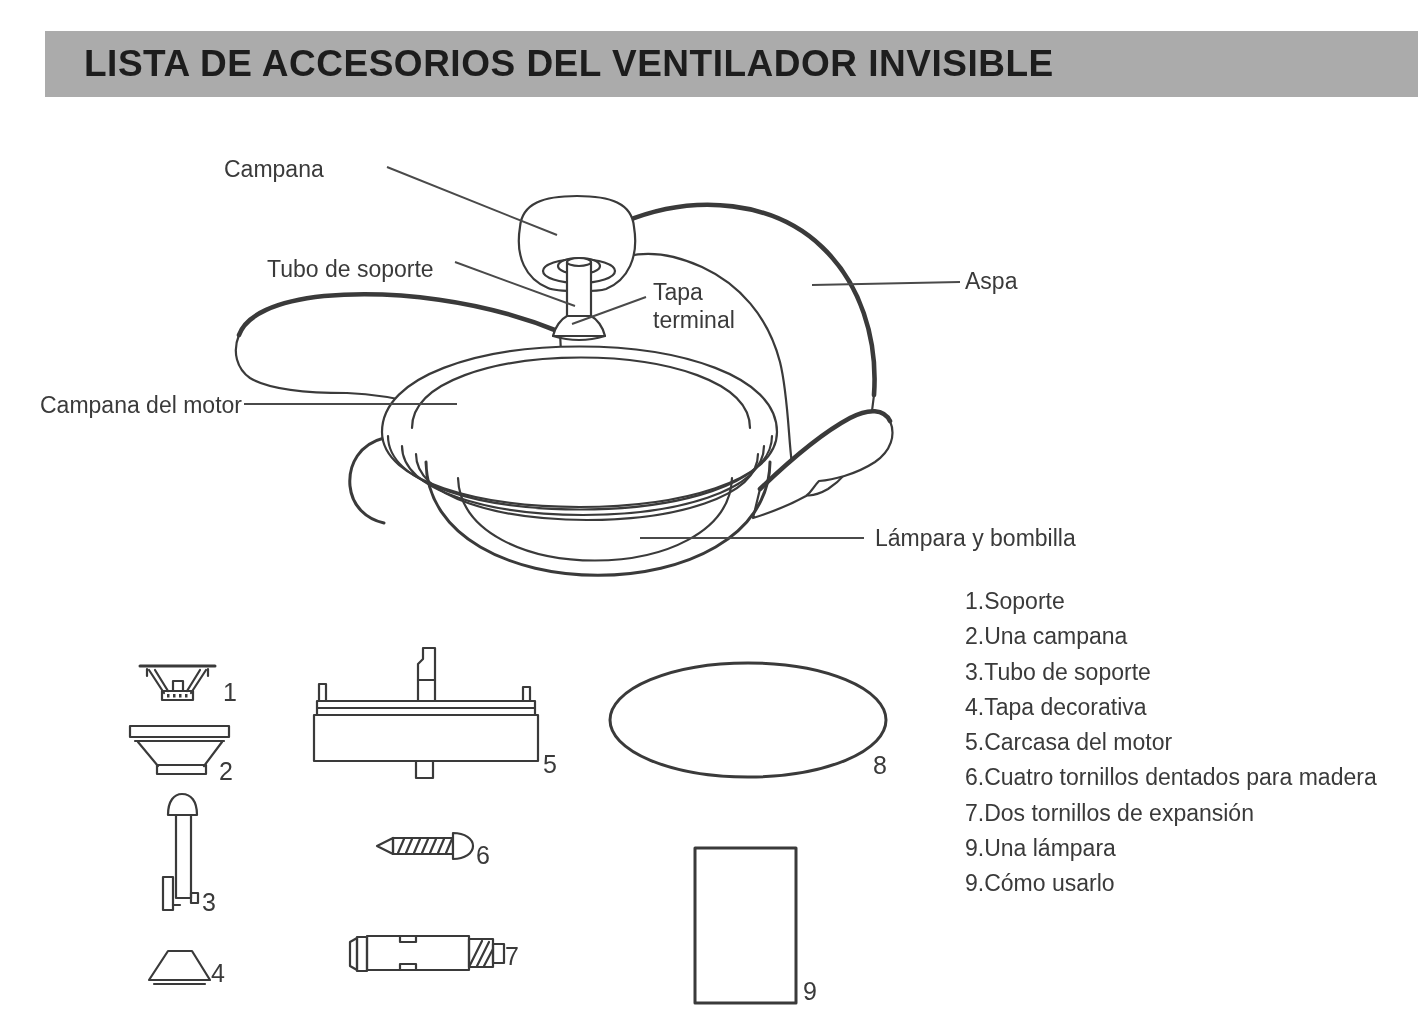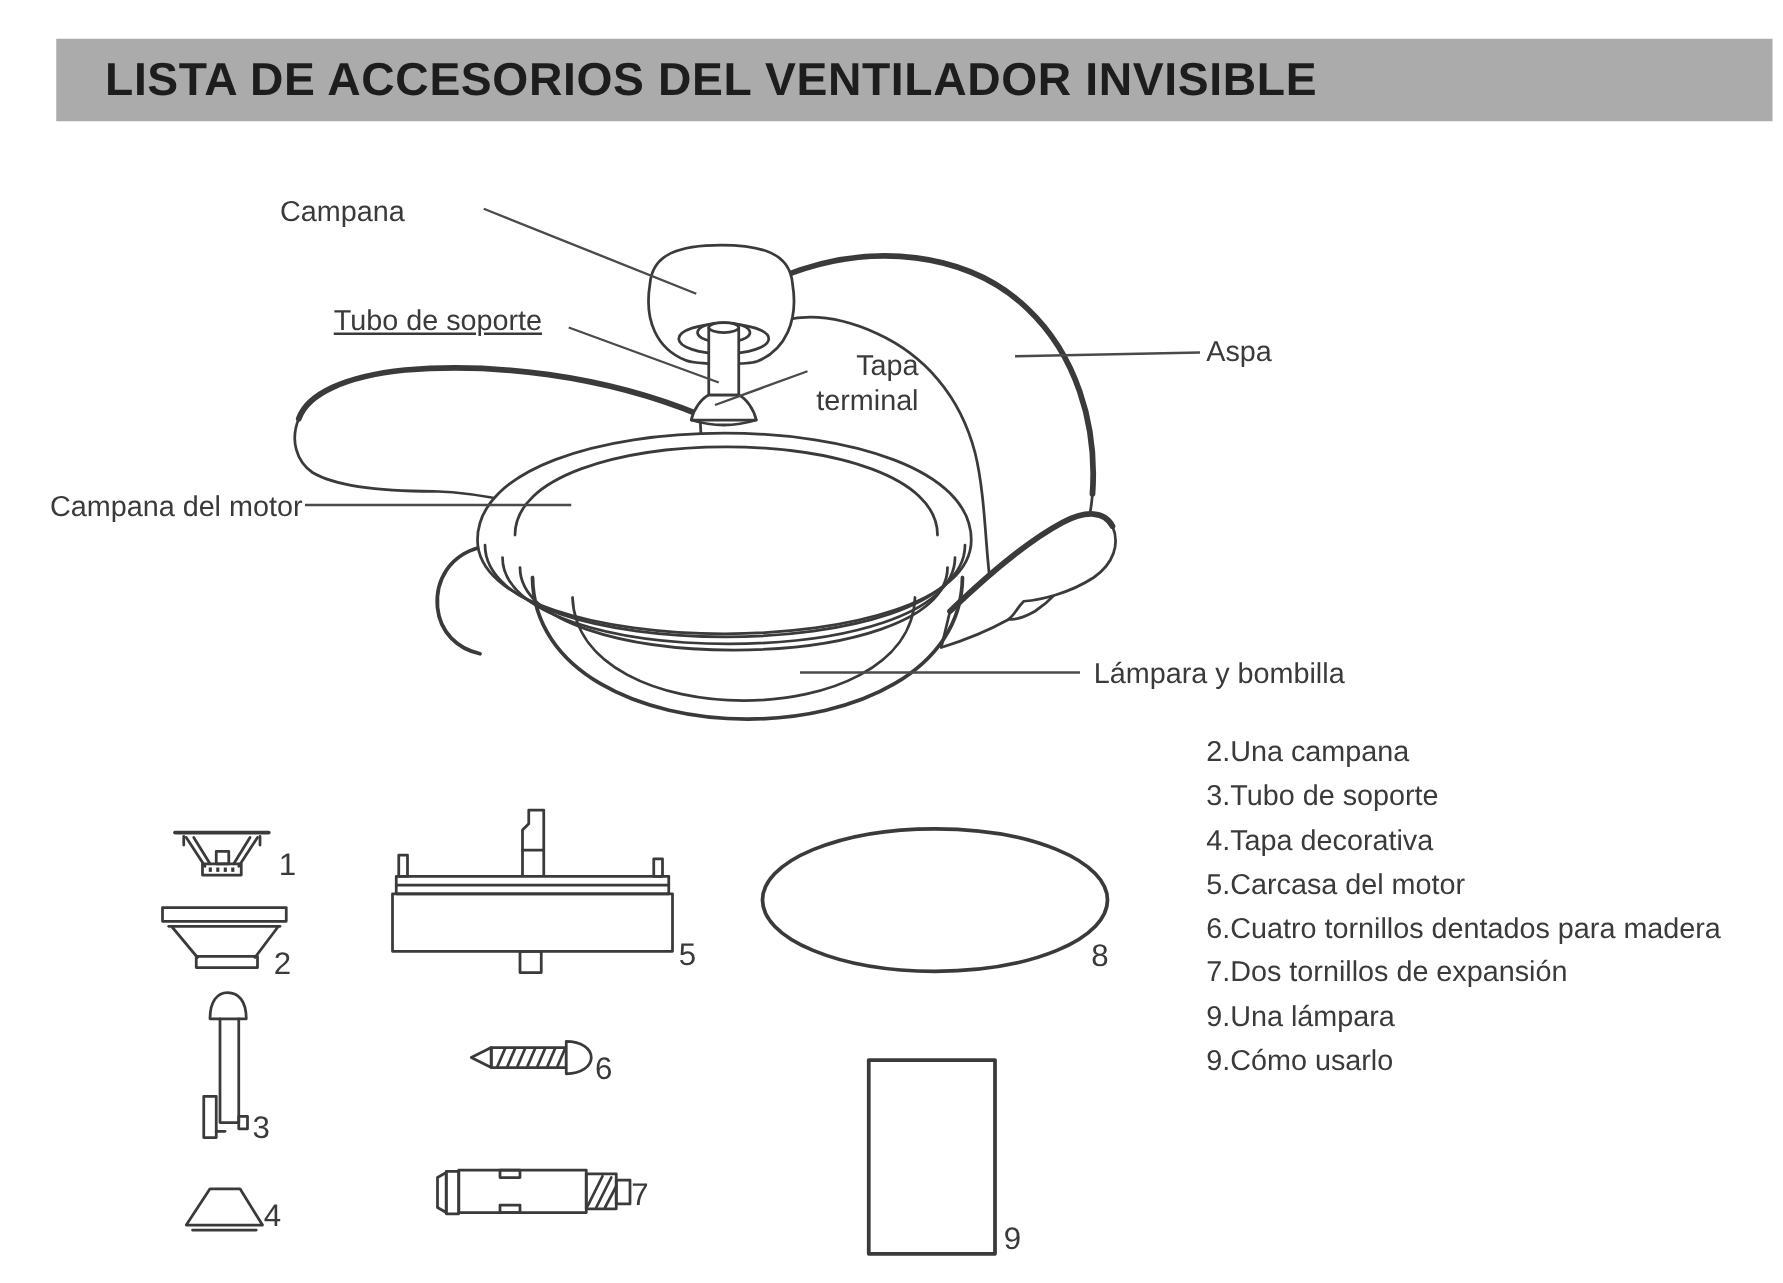--- a/index.html
+++ b/index.html
@@ -1,21 +1,21 @@
 <!DOCTYPE html>
 <html><head>
 <meta charset="utf-8">
 <style>
   html,body{margin:0;padding:0;background:#fff;}
   .page{position:relative;width:1426px;height:1026px;background:#ffffff;overflow:hidden;
         font-family:"Liberation Sans", sans-serif;color:#333;margin-left:12px;}
   .header-bar{position:absolute;left:33px;top:31px;width:1373px;height:66px;
               background:#ababab;display:flex;align-items:center;}
   .header-title{margin-left:39px;font-size:37px;font-weight:bold;color:#1d1d1d;letter-spacing:.5px;}
-  .callout{position:absolute;font-size:23px;color:#3a3a3a;white-space:nowrap;line-height:28px;text-align:right;}
+  .callout{position:absolute;font-size:23px;color:#3a3a3a;white-space:nowrap;line-height:28px;}
   .partnum{position:absolute;font-size:25px;color:#3a3a3a;}
   .acc-list{position:absolute;left:953px;top:584px;font-size:23px;color:#3a3a3a;}
   .acc-item{height:35.3px;line-height:35.3px;white-space:nowrap;}
   svg.draw{position:absolute;left:0;top:0;}
   .ink{stroke:#3a3a3a;fill:none;stroke-linecap:round;stroke-linejoin:round;}
   .thin{stroke-width:2.2px;}
   .med{stroke-width:3px;}
   .thick{stroke-width:4.6px;}
   .fillw{fill:#ffffff;}
   .lead{stroke:#4a4a4a;stroke-width:1.9px;fill:none;}
@@ -158,40 +158,41 @@
       <path class="ink thin" d="M458 965 L470 941 M465 966 L477 942 M472 966 L481 949"></path>
       <rect class="ink thin" x="481" y="944" width="11" height="19"></rect>
     </g>
 
     <ellipse class="ink med" cx="736" cy="720" rx="138" ry="57"></ellipse>
 
     <rect class="ink med" x="683" y="848" width="101" height="155"></rect>
   </svg>
 
   <div class="callout" style="left:212px;top:155px;">Campana</div>
-  <div class="callout" style="left:255px;top:242px;text-decoration:underline;">Tubo de soporte</div>
+  <div class="callout" style="left:255px;top:255px;">Tubo de soporte</div>
   <div class="callout" style="left:641px;top:278px;">
     <div>Tapa</div>
     <div>terminal</div>
   </div>
   <div class="callout" style="left:953px;top:267px;">Aspa</div>
   <div class="callout" style="left:28px;top:391px;">Campana del motor</div>
   <div class="callout" style="left:863px;top:524px;">Lámpara y bombilla</div>
 
   <div class="partnum" style="left:211px;top:678px;">1</div>
   <div class="partnum" style="left:207px;top:757px;">2</div>
   <div class="partnum" style="left:190px;top:888px;">3</div>
   <div class="partnum" style="left:199px;top:959px;">4</div>
   <div class="partnum" style="left:531px;top:750px;">5</div>
   <div class="partnum" style="left:464px;top:841px;">6</div>
   <div class="partnum" style="left:493px;top:942px;">7</div>
   <div class="partnum" style="left:861px;top:751px;">8</div>
   <div class="partnum" style="left:791px;top:977px;">9</div>
 
   <div class="acc-list">
+    <div class="acc-item">1.Soporte</div>
     <div class="acc-item">2.Una campana</div>
     <div class="acc-item">3.Tubo de soporte</div>
     <div class="acc-item">4.Tapa decorativa</div>
     <div class="acc-item">5.Carcasa del motor</div>
     <div class="acc-item">6.Cuatro tornillos dentados para madera</div>
     <div class="acc-item">7.Dos tornillos de expansión</div>
     <div class="acc-item">9.Una lámpara</div>
     <div class="acc-item">9.Cómo usarlo</div>
   </div>
 

